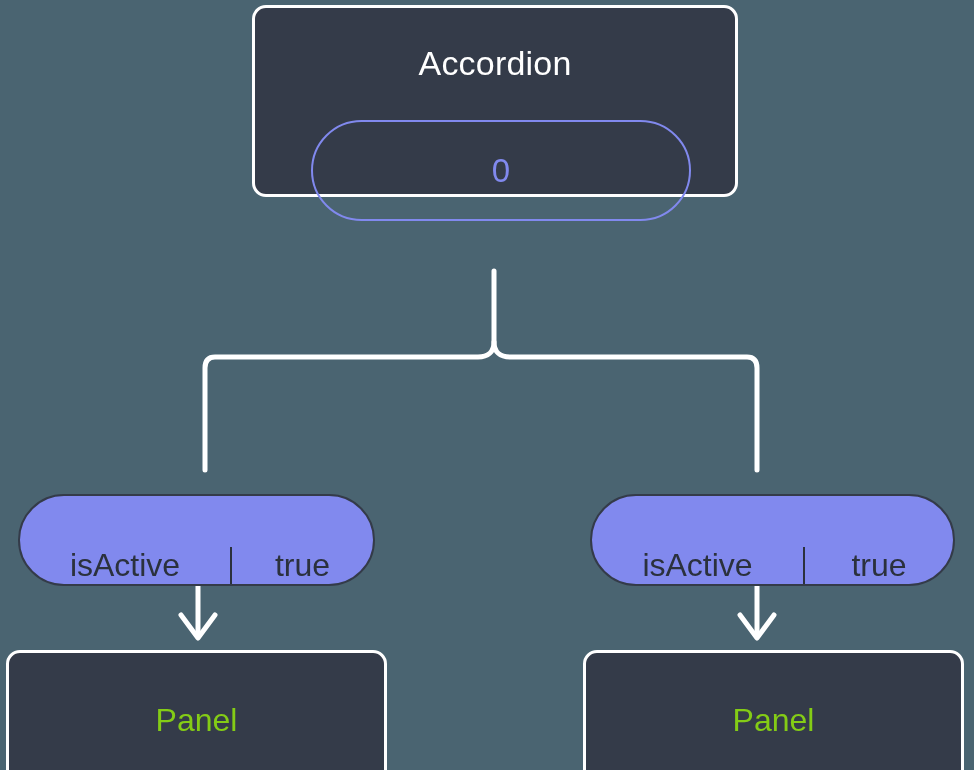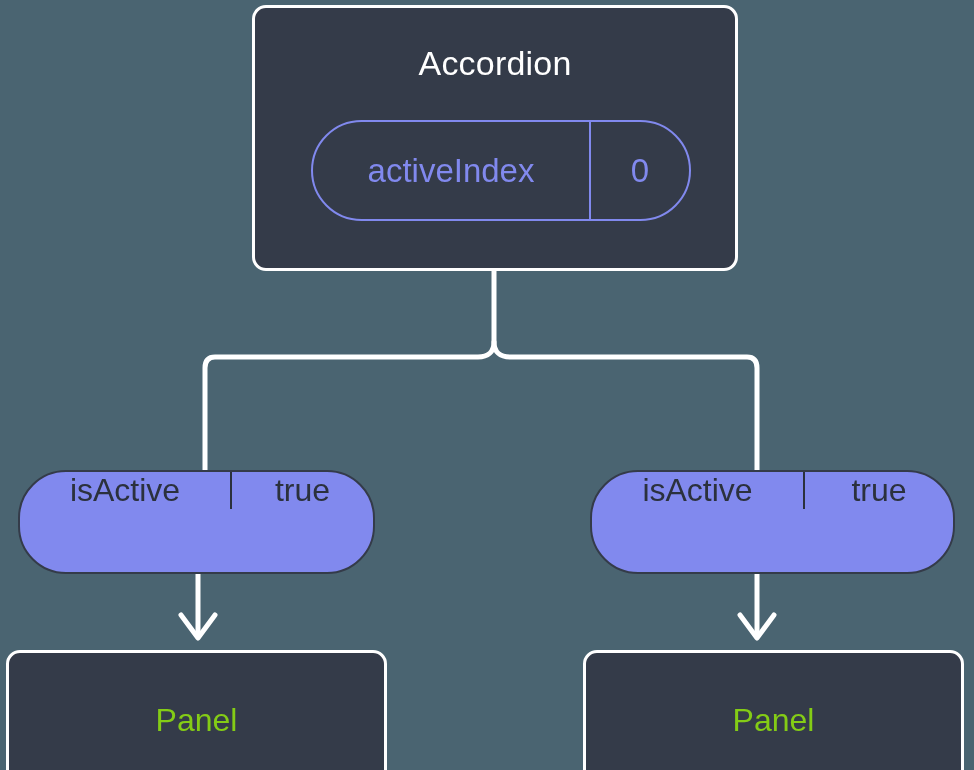--- a/index.html
+++ b/index.html
@@ -41,21 +41,21 @@
     display: flex;
     flex-direction: column;
     align-items: center;
   }
 
   
   #accordion-card {
     left: 252px;
     top: 5px;
     width: 486px;
-    height: 266px;
+    height: 192px;
     padding-top: 38px;
   }
 
   .card-title {
     color: #ffffff;
     font-size: 34px;
     font-weight: 500;
     letter-spacing: 0.2px;
     line-height: 1;
   }
@@ -89,27 +89,28 @@
     border-right: 2px solid #8189ee;
   }
 
   #accordion-state-pill .pill-val {
     flex: 1;
   }
 
   
   .prop-pill {
     position: absolute;
-    height: 104px;
+    height: 92px;
     background: #8189ee;
     border: 2px solid #343b49;
     border-radius: 48px;
     display: flex;
-    align-items: flex-start;
+    align-items: flex-end;
     overflow: hidden;
+    margin-top: 24px;
   }
 
   .prop-pill .pill-key,
   .prop-pill .pill-val {
     display: flex;
     align-items: center;
     justify-content: center;
     color: #2b313d;
     font-size: 32px;
     font-weight: 400;
@@ -166,21 +167,20 @@
     <polyline points="181,615 198,638 215,615" fill="none" stroke="#ffffff" stroke-width="5" stroke-linecap="round" stroke-linejoin="round"></polyline>
 
     <line x1="757" y1="562" x2="757" y2="638" stroke="#ffffff" stroke-width="5" stroke-linecap="butt"></line>
     <polyline points="740,615 757,638 774,615" fill="none" stroke="#ffffff" stroke-width="5" stroke-linecap="round" stroke-linejoin="round"></polyline>
   </svg>
 
   <div class="card" id="accordion-card">
     <span class="card-title">Accordion</span>
 
     <div id="accordion-state-pill">
-      <span class="pill-key">activeIndex</span>
       <span class="pill-val">0</span>
     </div>
   </div>
 
   <div class="prop-pill" id="pill-left">
     <span class="pill-key">isActive</span>
     <span class="pill-val">true</span>
   </div>
 
   <div class="prop-pill" id="pill-right">

